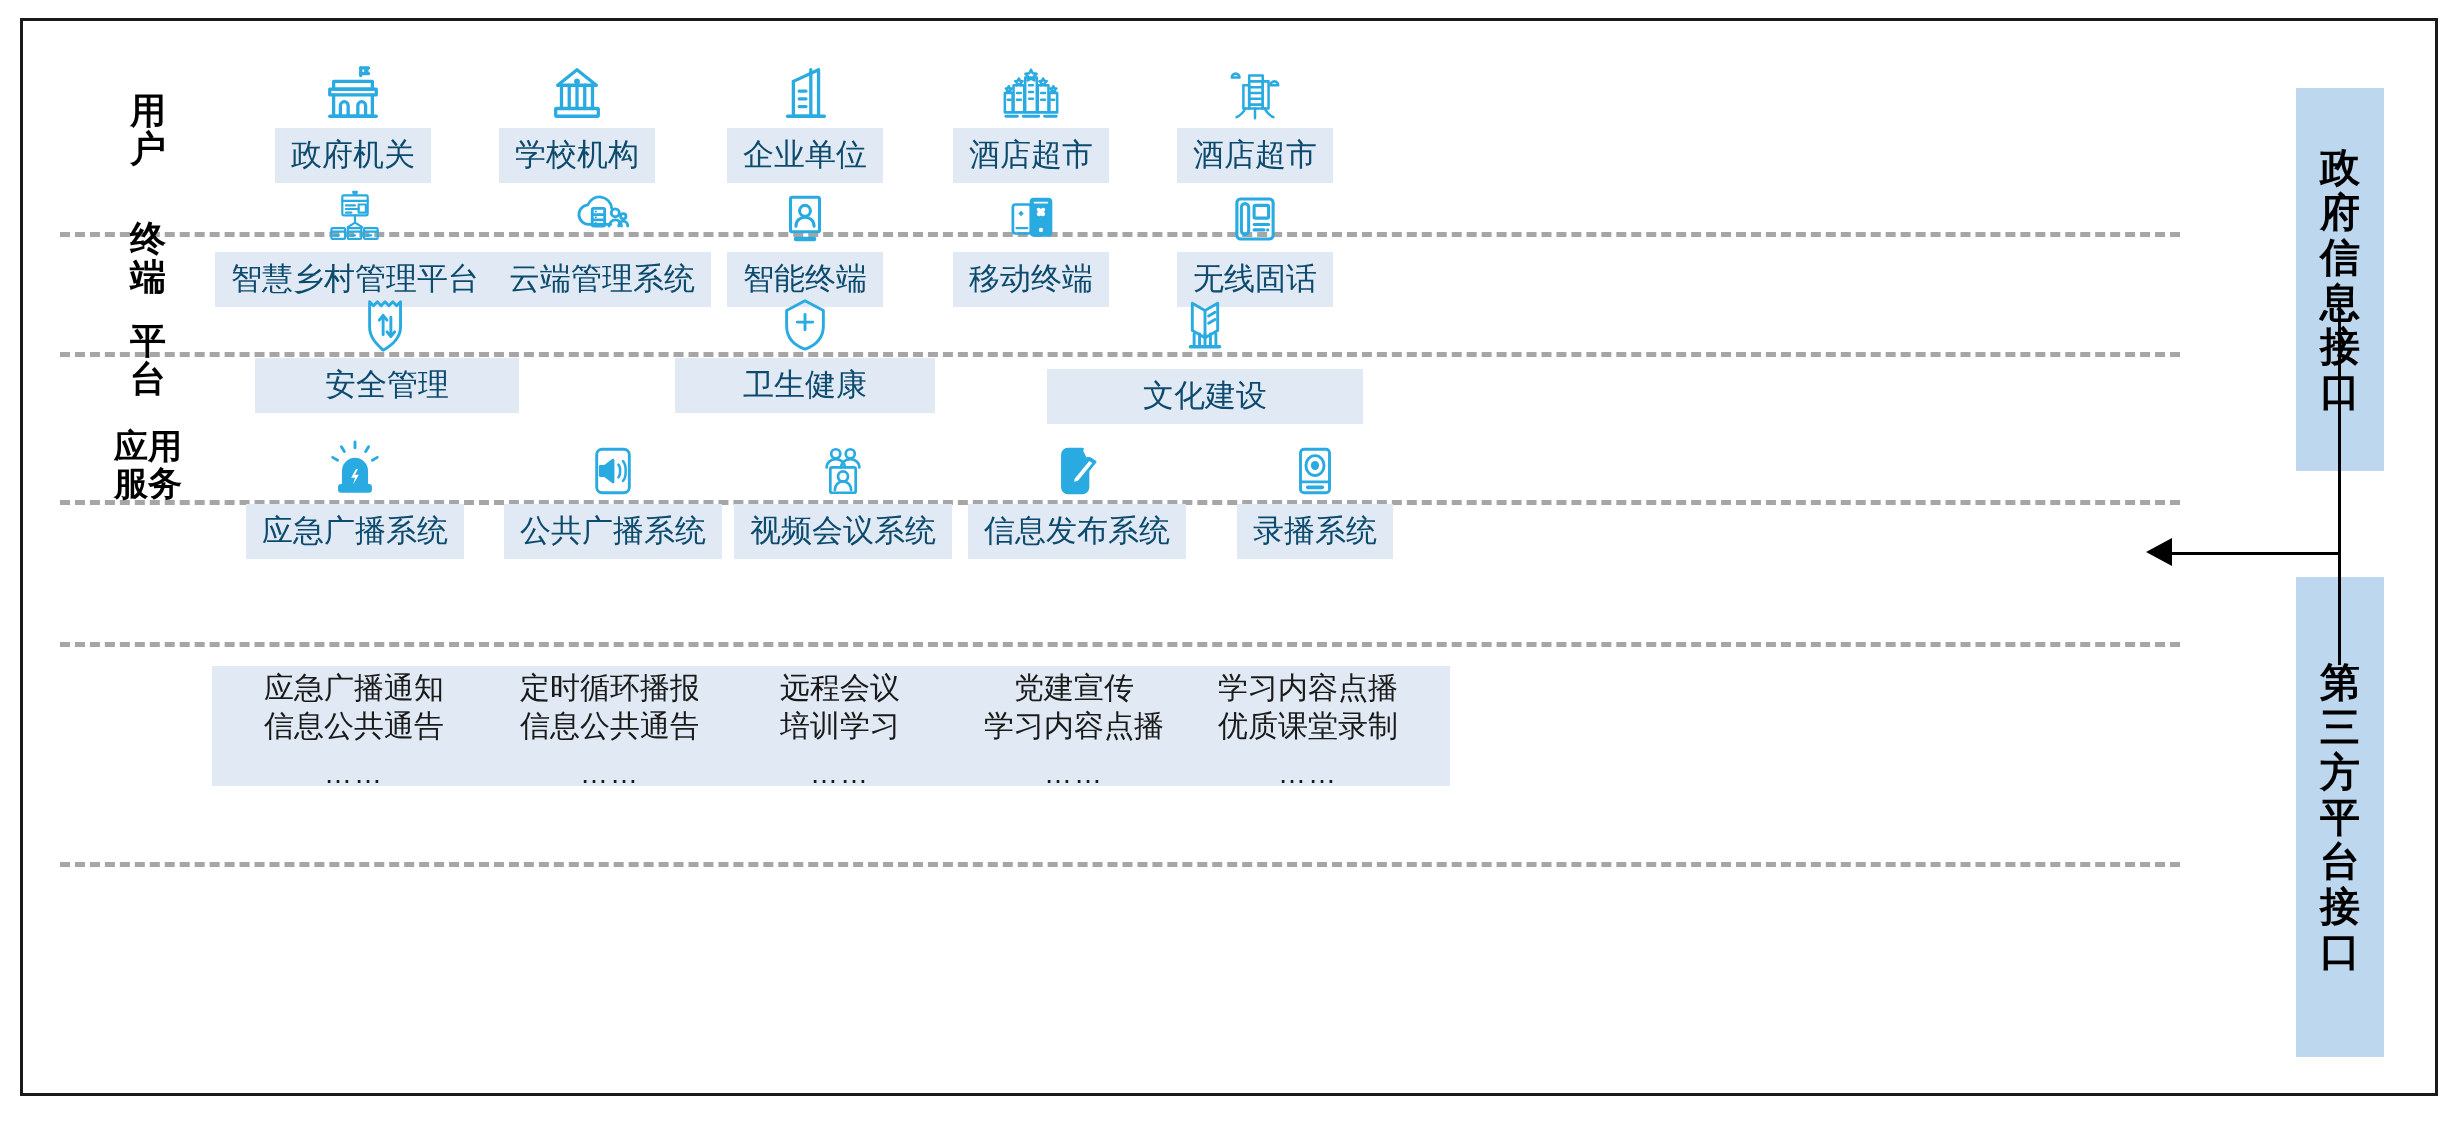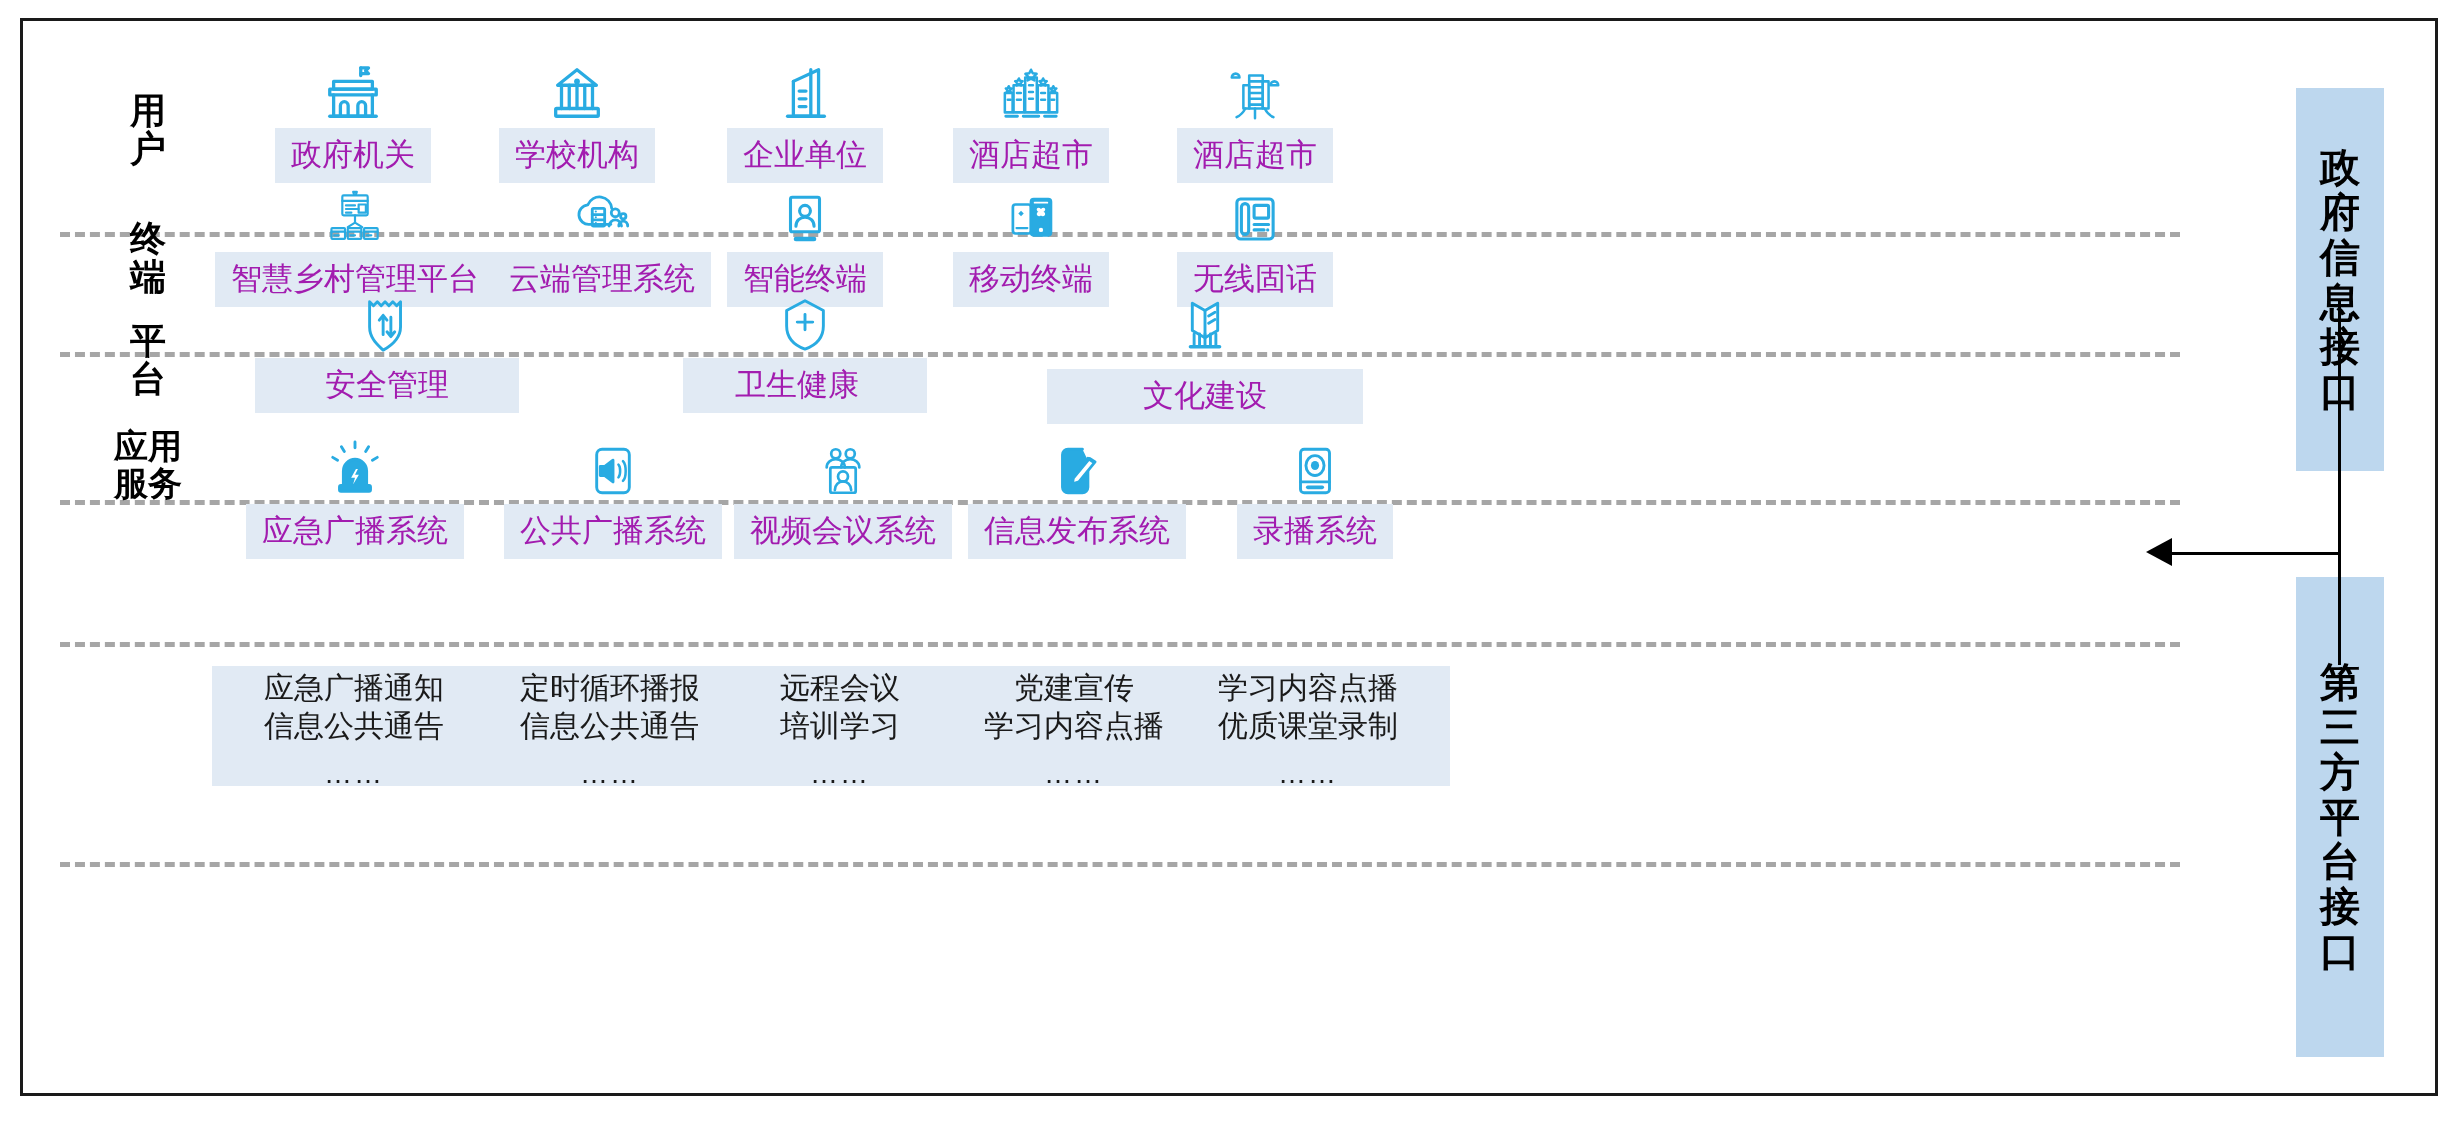--- a/index.html
+++ b/index.html
@@ -29,21 +29,21 @@
     width:80px;
   }
   .rowlabel span{display:block;}
 
   
   .cell{position:absolute;display:flex;flex-direction:column;align-items:center;}
   .icon{height:70px;display:flex;align-items:flex-end;justify-content:center;margin-bottom:4px;}
   .icon svg{display:block;}
   .chip{
     background:#e1eaf4;
-    color:#a21caf;
+    color:#0c4a6e;
     font-size:31px;
     line-height:1;
     padding:11px 16px 13px 16px;
     text-align:center;
     white-space:nowrap;
     font-family:"Liberation Sans","DejaVu Sans",sans-serif;
   }
 
   
   .descbox{
@@ -272,21 +272,21 @@
       <div class="chip" style="padding-left:70px;padding-right:70px;">安全管理</div>
     </div>
 
     <div class="cell" style="left:620px;top:254px;width:250px;">
       <div class="icon">
         <svg width="54" height="58" viewBox="0 0 54 60" fill="none" stroke="#29ABE2" stroke-width="3" stroke-linecap="round" stroke-linejoin="round">
           <path d="M27 5 8 15v16c0 12 8 20 19 24 11-4 19-12 19-24V15L27 5z"></path>
           <path d="M27 19v16M19 27h16"></path>
         </svg>
       </div>
-      <div class="chip" style="padding-left:52px;padding-right:68px;">卫生健康</div>
+      <div class="chip" style="padding-left:68px;padding-right:68px;">卫生健康</div>
     </div>
 
     <div class="cell" style="left:1020px;top:254px;width:250px;">
       <div class="icon">
         <svg width="58" height="58" viewBox="0 0 64 64" fill="none" stroke="#29ABE2" stroke-width="3.2" stroke-linecap="round" stroke-linejoin="round">
           <path d="M32 16 18 8v30l14 8 14-8V8L32 16z"></path>
           <path d="M32 16v30"></path>
           <path d="M36 22l7-4M36 30l7-4"></path>
           <path d="M20 42v12M26 42v12M32 42v12M38 42v12M44 42v12"></path>
           <path d="M16 56h32" stroke-width="4"></path>

